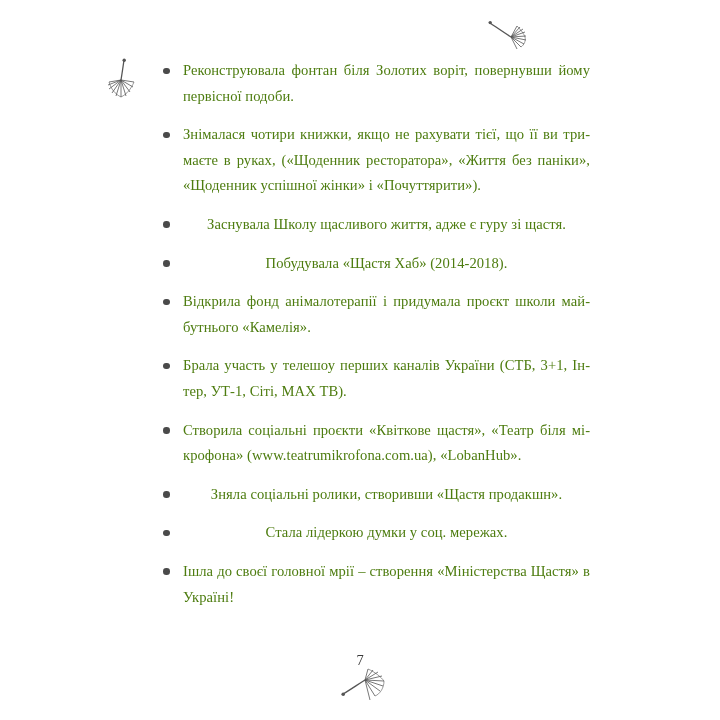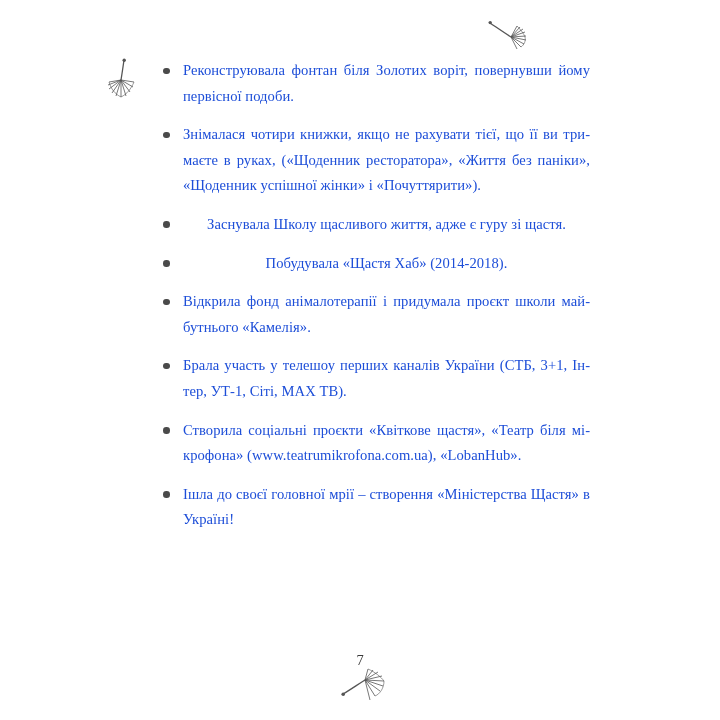--- a/index.html
+++ b/index.html
@@ -46,21 +46,21 @@
 
   .list-item {
     position: relative;
     padding-left: 23px;
     margin: 0 0 13px 0;
     font-size: 14.6px;
     line-height: 25.6px;
     text-align: justify;
     text-justify: inter-word;
     letter-spacing: 0.05px;
-    color: #1d4ed8;
+    color: #4d7c0f;
     hyphens: manual;
   }
 
   .list-item:last-child { margin-bottom: 16px; }
 
   .bullet {
     position: absolute;
     left: 3px;
     top: 9.5px;
     width: 6.5px;
@@ -161,22 +161,30 @@
       <span class="bullet"></span>
       <span class="item-text">Брала участь у телешоу перших каналів України (СТБ, 3+1, Ін­тер, УТ-1, Сіті, MAX ТВ).</span>
     </li>
 
 
     <li class="list-item">
       <span class="bullet"></span>
       <span class="item-text">Створила соціальні проєкти «Квіткове щастя», «Театр біля мі­крофона» (www.teatrumikrofona.com.ua), «LobanHub».</span>
     </li>
 
-
-
+    <li class="list-item single">
+      <span class="bullet"></span>
+      <span class="item-text">Зняла соціальні ролики, створивши «Щастя продакшн».</span>
+    </li>
+
+
+    <li class="list-item single">
+      <span class="bullet"></span>
+      <span class="item-text">Стала лідеркою думки у соц. мережах.</span>
+    </li>
 
     <li class="list-item">
       <span class="bullet"></span>
       <span class="item-text">Ішла до своєї головної мрії – створення «Міністерства Щастя» в Україні!</span>
     </li>
 
   </ul>
 
   <div id="page-number">7</div>
 

